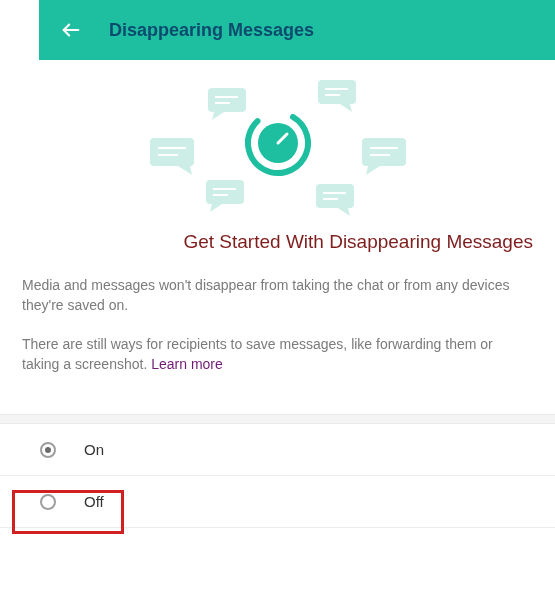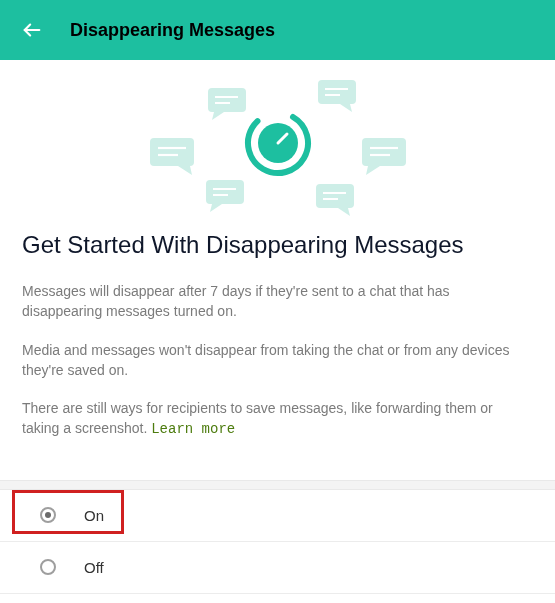--- a/index.html
+++ b/index.html
@@ -10,21 +10,22 @@
     background: #fff;
     color: #4a4a4a;
     overflow: hidden;
   }
   .header {
     background: #1dbfa0;
     height: 60px;
     display: flex;
     align-items: center;
     padding: 0 18px;
-    color: #000000;
+    color: #0c4a6e;
+    margin-left: 39px;
   }
   .back-btn {
     width: 28px;
     height: 28px;
     display: flex;
     align-items: center;
     justify-content: center;
     cursor: pointer;
     margin-right: 24px;
   }
@@ -37,37 +38,36 @@
     display: flex;
     align-items: center;
     justify-content: center;
     position: relative;
   }
   .illustration svg { display:block; }
   .content {
     padding: 0 22px 22px 22px;
   }
   .heading {
-    text-align: left;
-    font-size: 24px;
+    text-align: right;
+    font-size: 19px;
     font-weight: 500;
-    color: #0f172a;
+    color: #7f1d1d;
     margin-bottom: 22px;
     margin-top: 6px;
   }
   .para {
     font-size: 14px;
     line-height: 1.45;
     color: #7b7b7b;
     margin-bottom: 18px;
   }
   .link {
-    color: #4d7c0f;
+    color: #701a75;
     cursor: pointer;
-    font-family: Liberation Mono, monospace;
   }
   .divider {
     height: 10px;
     background: #f4f4f4;
     border-top: 1px solid #e9e9e9;
     border-bottom: 1px solid #e9e9e9;
   }
   .option {
     display: flex;
     align-items: center;
@@ -173,21 +173,20 @@
         <polygon points="22,24 32,24 34,32"></polygon>
         <line x1="7" y1="9" x2="30" y2="9" stroke="#fff" stroke-width="2"></line>
         <line x1="7" y1="15" x2="22" y2="15" stroke="#fff" stroke-width="2"></line>
       </g>
     </g>
   </svg>
 </div>
 
 <div class="content">
   <div class="heading">Get Started With Disappearing Messages</div>
-  <p class="para">Messages will disappear after 7 days if they're sent to a chat that has disappearing messages turned on.</p>
   <p class="para">Media and messages won't disappear from taking the chat or from any devices they're saved on.</p>
   <p class="para">
     <span>There are still ways for recipients to save messages, like forwarding them or taking a screenshot. </span><span class="link">Learn more</span>
   </p>
 </div>
 
 <div class="divider"></div>
 
 <div class="option">
   <span class="radio checked"></span>

